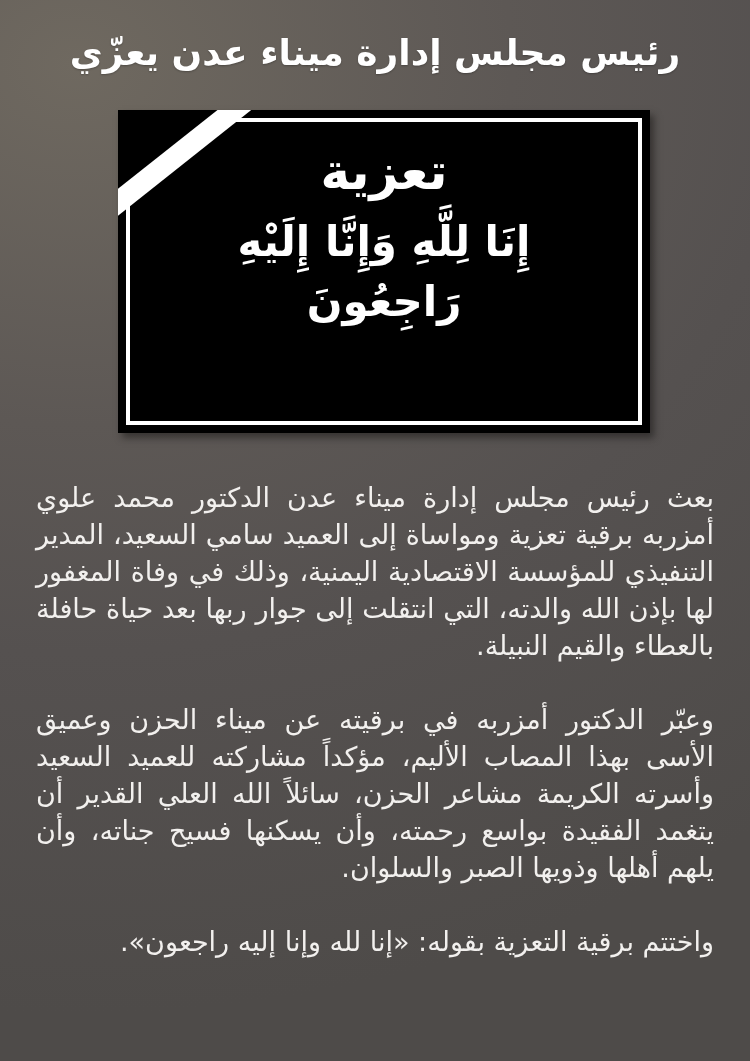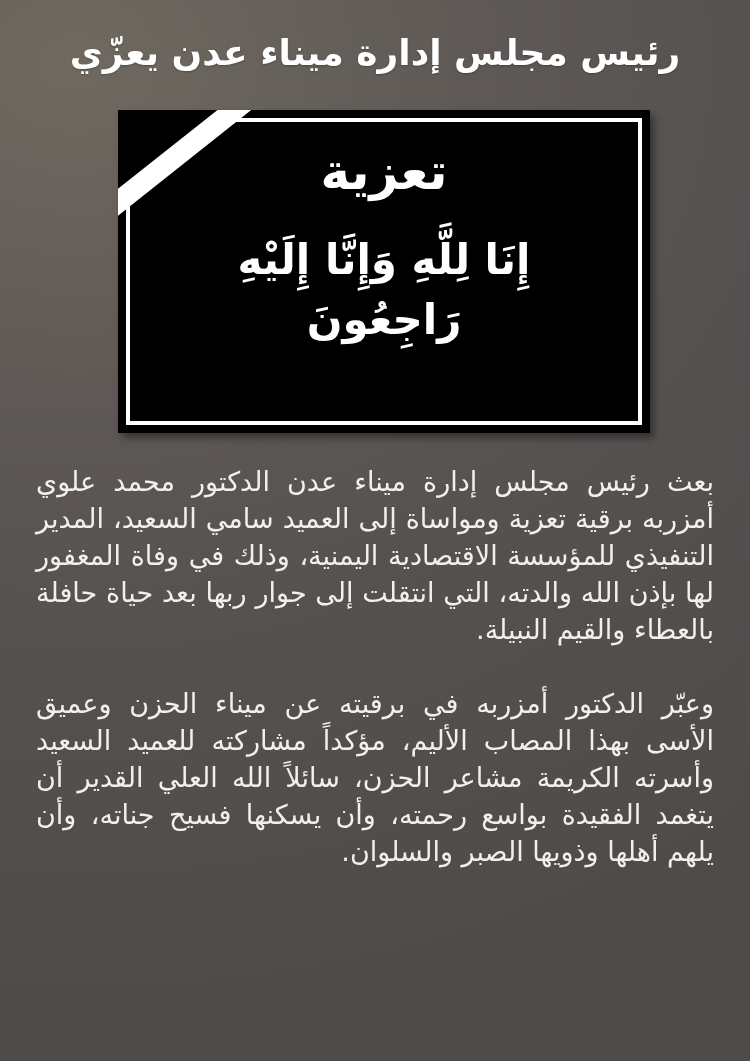--- a/index.html
+++ b/index.html
@@ -78,38 +78,38 @@
     margin-top: 22px;
     text-align: center;
     color: #ffffff;
     font-size: 50px;
     line-height: 56px;
     font-weight: bold;
   }
   .calligraphy {
     position: relative;
     z-index: 1;
-    margin-top: 30px;
+    margin-top: 12px;
     padding: 0 26px;
     text-align: center;
     color: #ffffff;
     font-size: 42px;
     line-height: 60px;
     font-weight: bold;
   }
 
   
   .body-text {
     padding: 30px 36px 0 36px;
     color: #f2f0ee;
     font-size: 27px;
     line-height: 37px;
     text-align: justify;
   }
-  .body-text p { margin: 0 0 37px 0; }
+  .body-text p { margin: 16px 0 37px 0; }
 </style>
 </head>
 <body>
 
 <div class="page">
 
   <h1 class="title">
     <span>رئيس مجلس إدارة ميناء عدن يعزّي</span>
   </h1>
 
@@ -118,15 +118,16 @@
       <div class="card-heading">تعزية</div>
       <div class="calligraphy">إِنَا لِلَّهِ وَإِنَّا إِلَيْهِ رَاجِعُونَ</div>
     </div>
     <div class="corner-patch"></div>
     <div class="ribbon"></div>
   </div>
 
   <div class="body-text">
     <p>بعث رئيس مجلس إدارة ميناء عدن الدكتور محمد علوي أمزربه برقية تعزية ومواساة إلى العميد سامي السعيد، المدير التنفيذي للمؤسسة الاقتصادية اليمنية، وذلك في وفاة المغفور لها بإذن الله والدته، التي انتقلت إلى جوار ربها بعد حياة حافلة بالعطاء والقيم النبيلة.</p>
     <p>وعبّر الدكتور أمزربه في برقيته عن ميناء الحزن وعميق الأسى بهذا المصاب الأليم، مؤكداً مشاركته للعميد السعيد وأسرته الكريمة مشاعر الحزن، سائلاً الله العلي القدير أن يتغمد الفقيدة بواسع رحمته، وأن يسكنها فسيح جناته، وأن يلهم أهلها وذويها الصبر والسلوان.</p>
+    <p>واختتم برقية التعزية بقوله: «إنا لله وإنا إليه راجعون».</p>
   </div>
 
 </div>
 
 </body></html>

